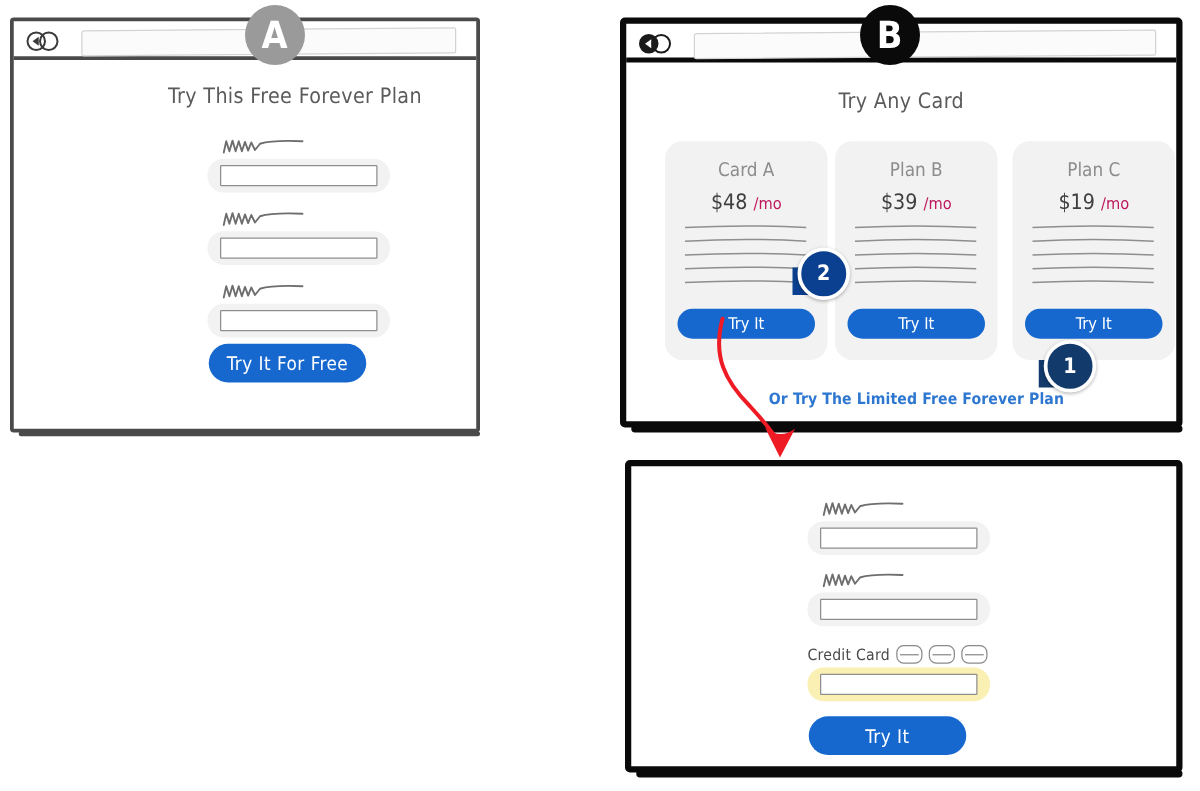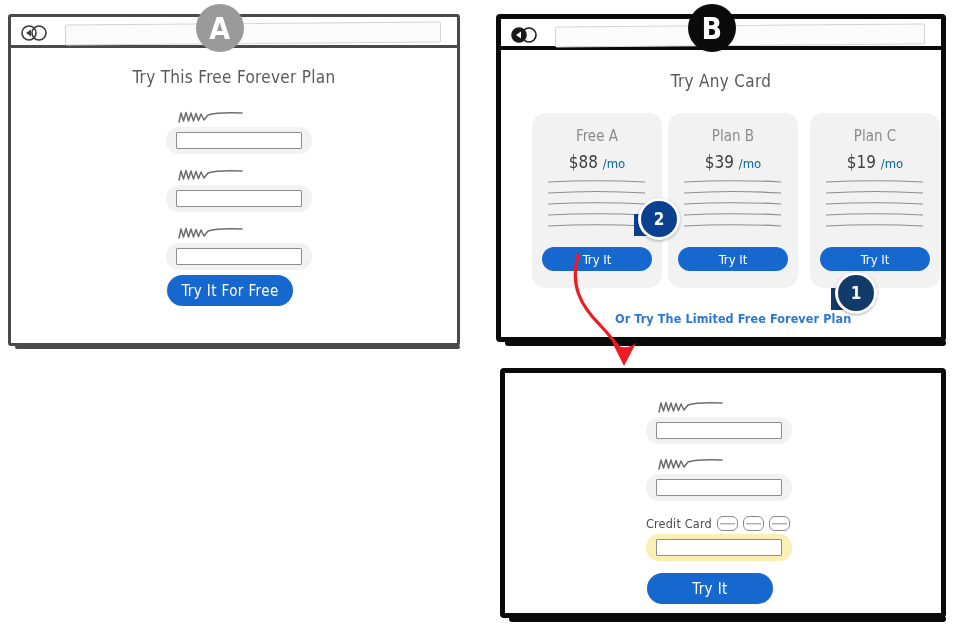--- a/index.html
+++ b/index.html
@@ -68,21 +68,21 @@
     position:absolute;background:#f2f2f2;border-radius:14px;box-sizing:border-box;
   }
   .plan-name{
     position:absolute;width:100%;text-align:center;top:14px;
     color:#8c8c8c;font-size:15px;
   }
   .plan-price{
     position:absolute;width:100%;text-align:center;top:39px;
     color:#3f3f3f;font-size:17px;
   }
-  .plan-price .per{color:#0369a1;font-size:13px;}
+  .plan-price .per{color:#be185d;font-size:13px;}
   .plan-lines{position:absolute;left:16px;top:66px;}
   .plan-btn{
     position:absolute;left:10px;right:10px;height:24px;background:#1668cf;
     border-radius:12px;display:flex;align-items:center;justify-content:center;
     color:#fff;font-size:13px;cursor:pointer;
   }
 
   .free-link{
     position:absolute;color:#2e77d0;font-size:12.5px;font-weight:700;
     letter-spacing:0.1px;cursor:pointer;white-space:nowrap;text-align:right;
@@ -111,21 +111,21 @@
   .field-halo.highlight{background:#faf0b4;}
 
   svg{display:block;overflow:visible;}
   .arrow-layer{position:absolute;left:0;top:0;width:960px;height:633px;pointer-events:none;}
 </style>
 </head>
 <body>
 
 <div class="stage">
 
-  <div class="window gray" style="left:8px;top:14px;width:452px;height:332px;">
+  <div class="window gray" style="left:8px;top:14px;width:376px;height:332px;padding-left:40px;">
 
     <div class="chrome">
       <div class="nav-icons">
         <svg width="36" height="16" viewBox="0 0 36 16">
           <g>
             <circle cx="8" cy="8" r="7" fill="none" stroke="#3a3a3a" stroke-width="1.6"></circle>
             <path d="M10 4.4 L5 8 L10 11.6 Z" fill="#3a3a3a"></path>
           </g>
           <g>
             <circle cx="18" cy="8" r="7" fill="none" stroke="#3a3a3a" stroke-width="1.6"></circle>
@@ -184,23 +184,23 @@
             <circle cx="18" cy="8" r="7" fill="none" stroke="#1a1a1a" stroke-width="1.6"></circle>
           </g>
         </svg>
       </div>
       <div class="urlbar" title=""></div>
     </div>
 
     <div class="page-title" style="top:52px;">Try Any Card</div>
 
     <div class="plan-card" style="left:31px;top:94px;width:130px;height:175px;">
-      <div class="plan-name">Free A</div>
+      <div class="plan-name">Card A</div>
       <div class="plan-price">
-        <span>$88</span>
+        <span>$48</span>
         <span class="per">/mo</span>
       </div>
       <svg class="plan-lines" width="98" height="56" viewBox="0 0 98 56">
         <path d="M0 3 Q49 0.5 97 3" fill="none" stroke="#8e8e8e" stroke-width="1.2"></path>
         <path d="M0 14 Q49 11 97 14" fill="none" stroke="#8e8e8e" stroke-width="1.2"></path>
         <path d="M0 25 Q49 22.5 97 25" fill="none" stroke="#8e8e8e" stroke-width="1.2"></path>
         <path d="M0 36 Q49 33.5 97 36" fill="none" stroke="#8e8e8e" stroke-width="1.2"></path>
         <path d="M0 47 Q49 44.5 97 47" fill="none" stroke="#8e8e8e" stroke-width="1.2"></path>
       </svg>
       <div class="plan-btn" style="top:134px;">Try It</div>

